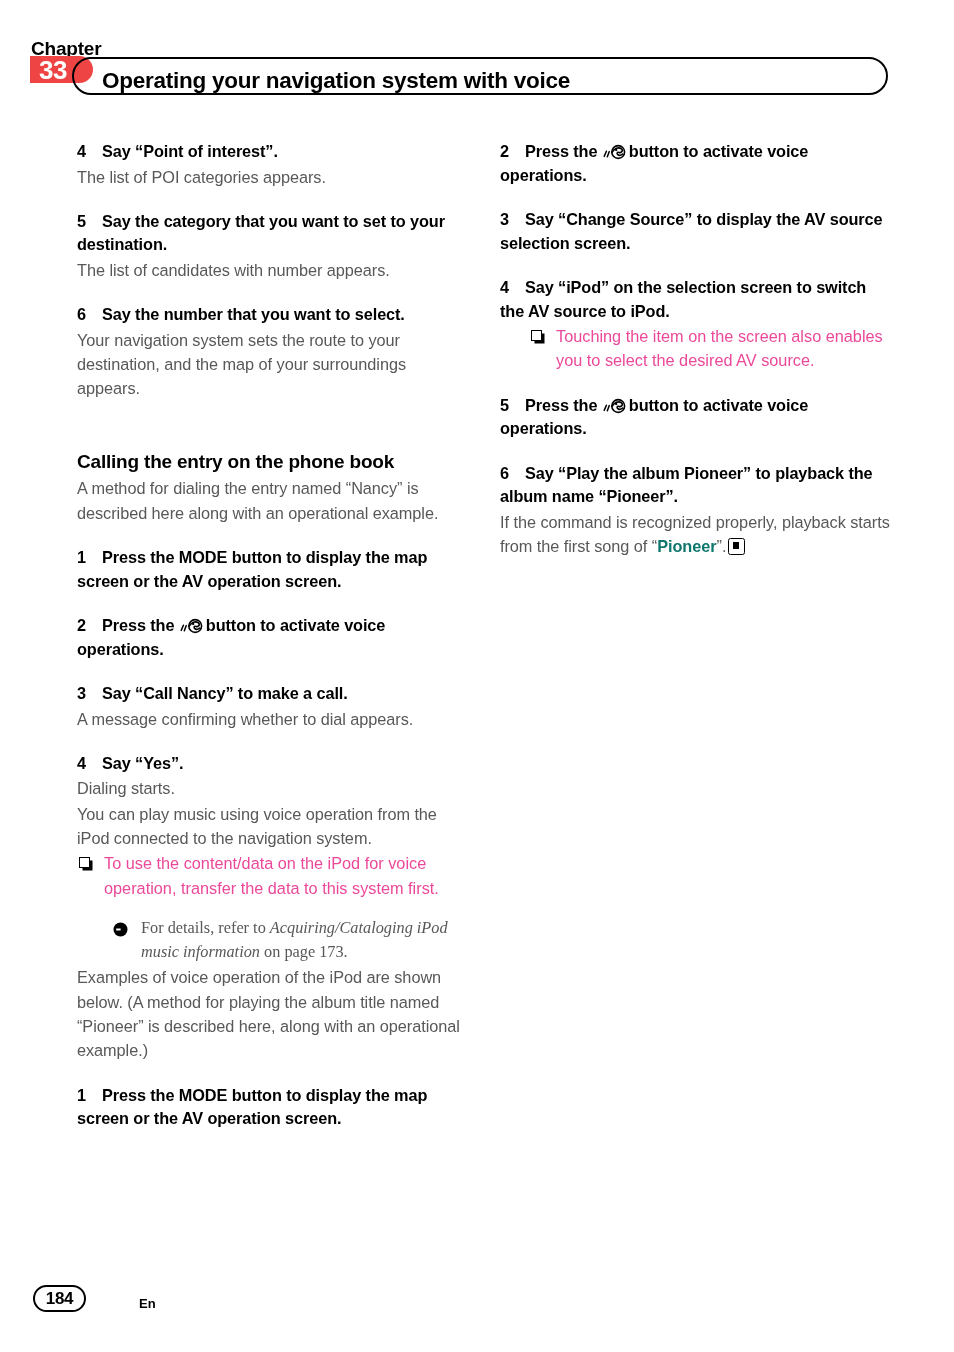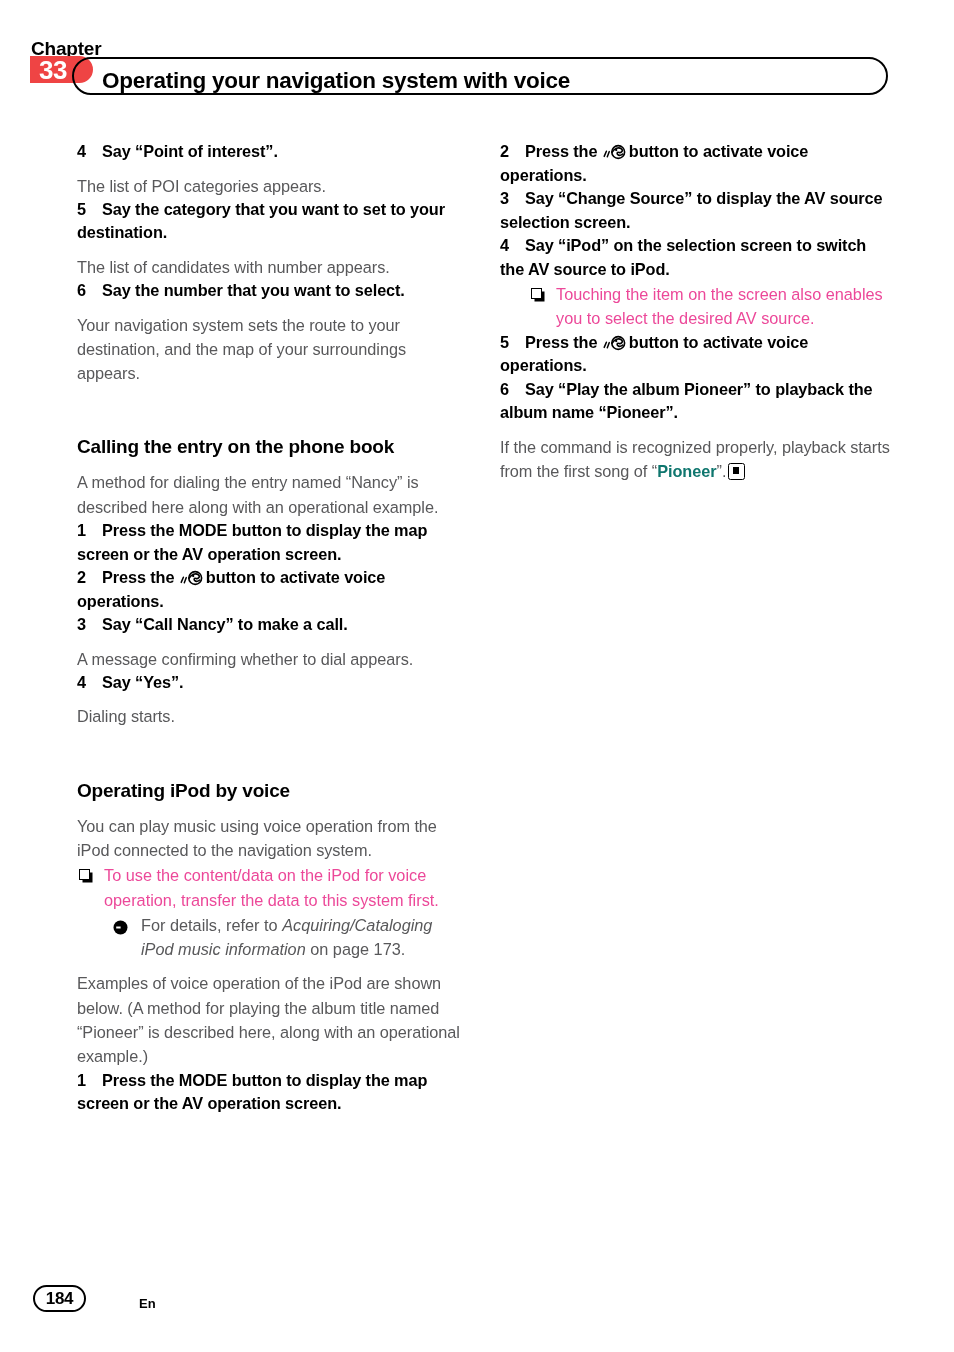--- a/index.html
+++ b/index.html
@@ -80,20 +80,21 @@
   .col {
     position: absolute;
     top: 140px;
     width: 392px;
   }
   .col-left  { left: 77px; }
   .col-right { left: 500px; }
 
   
   .step {
+    margin-top: 21px;
     font-size: 16.3px;
     font-weight: bold;
     color: #000;
     line-height: 23.5px;
     letter-spacing: -0.1px;
   }
   .step:first-child { margin-top: 0; }
   .step .num { display: inline-block; min-width: 25px; }
 
   .heading2 {
@@ -105,21 +106,21 @@
     letter-spacing: -0.2px;
   }
 
   .body {
     font-size: 16.3px;
     color: #58585a;
     line-height: 24.3px;
     letter-spacing: -0.05px;
     margin-top: 0;
   }
-  .body.tight { margin-top: 10px; }
+  .body.tight { margin-top: 1px; }
 
   .note {
     position: relative;
     padding-left: 27px;
     margin-top: 1px;
     font-size: 16.3px;
     color: #ec4899;
     line-height: 24.3px;
   }
   .note.indent { margin-left: 29px; }
@@ -132,25 +133,26 @@
     border: 1.6px solid #000;
     background: #fff;
     box-shadow: 3px 3px 0 -0.5px #000;
     box-sizing: border-box;
   }
 
   .ref {
     position: relative;
     padding-left: 29px;
     margin-left: 35px;
-    margin-top: 1px;
+    margin-top: 16px;
     font-size: 16.3px;
     color: #58585a;
     line-height: 24.3px;
     font-style: italic;
+    font-family: Liberation Serif, serif;
   }
   .ref .plain { font-style: normal; }
   .ref-bullet {
     position: absolute;
     left: 1px;
     top: 4px;
     width: 15px;
     height: 15px;
   }
 
@@ -272,21 +274,20 @@
   <div class="step">
     <span class="num">3</span><span>Say “Call Nancy” to make a call.</span>
   </div>
   <div class="body tight">A message confirming whether to dial appears.</div>
 
   <div class="step">
     <span class="num">4</span><span>Say “Yes”.</span>
   </div>
   <div class="body tight">Dialing starts.</div>
 
-  <div class="heading2">Operating iPod by voice</div>
   <div class="body tight">You can play music using voice operation from the iPod connected to the navigation system.</div>
 
   <div class="note">
     <span class="note-bullet"></span>
     <span>To use the content/data on the iPod for voice operation, transfer the data to this system first.</span>
   </div>
 
   <div class="ref">
     <span class="ref-bullet">
       <svg viewBox="0 0 15 15" width="15" height="15" aria-hidden="true">

